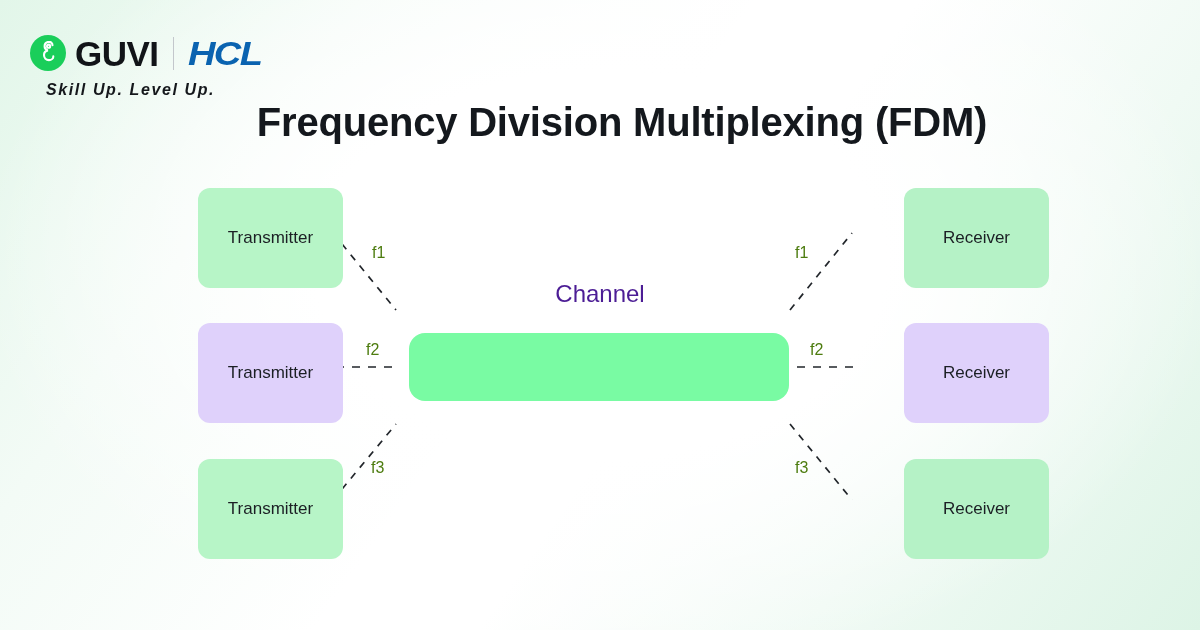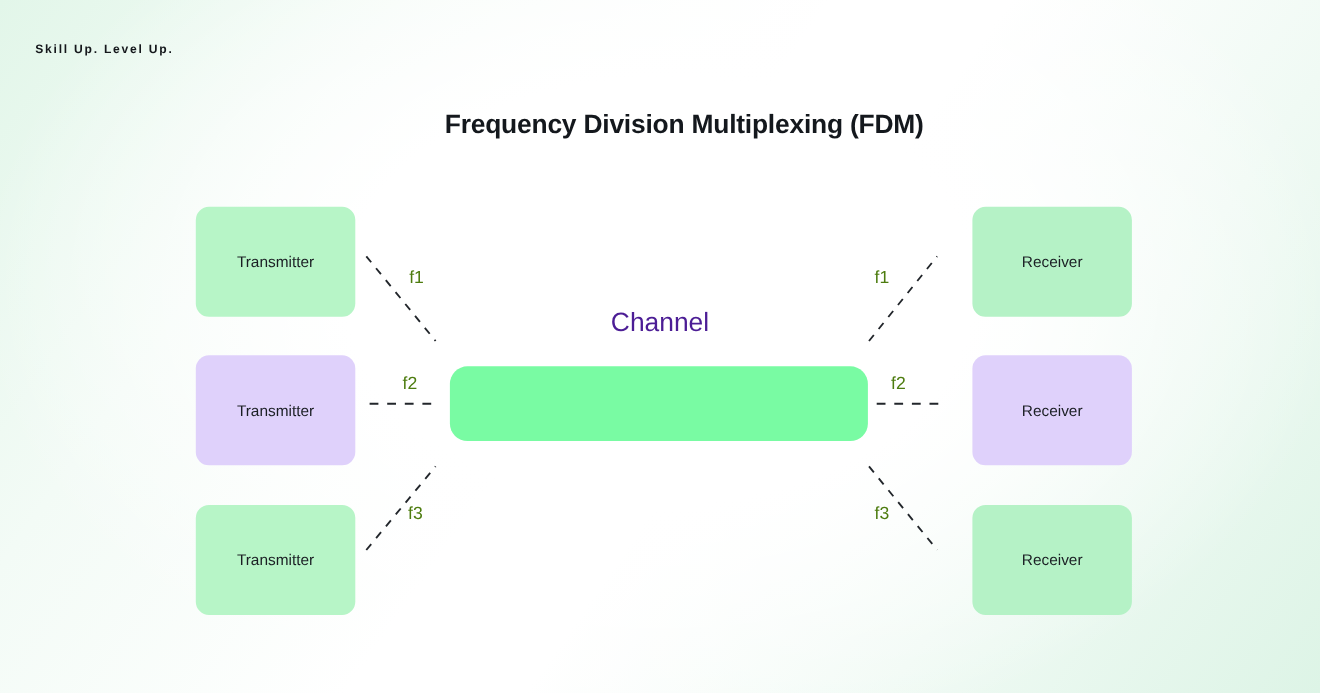--- a/index.html
+++ b/index.html
@@ -35,43 +35,44 @@
   .brand-div{
     width:1.5px; height:33px; background:#c3c7cc; margin:0 14px;
   }
   .hcl-word{
     font-size:34px; font-weight:bold; font-style:italic;
     color:#0A63B0; letter-spacing:-1.5px; line-height:1;
     font-family:"Liberation Sans", sans-serif;
     transform:scaleX(1.12); transform-origin:left center;
   }
   .brand-tag{
-    margin-top:7px; margin-left:2px;
-    font-size:11px; font-weight:bold; color:#15181c;
+    margin-top:7px; margin-left:16px;
+    font-size:16px; font-weight:bold; color:#15181c;
     letter-spacing:1.6px;
+    font-style:italic;
   }
 
   
   .title{
     position:absolute; left:0; top:100px; width:1200px;
     text-align:center;
-    font-size:24px; font-weight:bold; color:#14181d;
+    font-size:40px; font-weight:bold; color:#14181d;
     letter-spacing:-0.2px;
     padding-left:44px;
   }
 
   
   .stage{ position:absolute; inset:0; }
 
   .node{
     position:absolute;
     width:145px; height:100px;
     border-radius:12px;
     display:flex; align-items:center; justify-content:center;
-    font-size:14px; color:#1b1f24;
+    font-size:17px; color:#1b1f24;margin-left:20px;
   }
   .node.green{ background:#B7F5C7; }
   .node.mintB { background:#B5F2C6; }
   .node.purple{ background:#DFD1FB; }
 
   .channel-label{
     position:absolute; left:455px; top:280px; width:290px;
     text-align:center; font-size:24px; color:#4c1d95;
   }
   .channel-bar{
@@ -88,20 +89,33 @@
   svg.lines{ position:absolute; inset:0; width:1200px; height:630px; }
   svg.lines line{ stroke:#22262b; stroke-width:1.7; stroke-dasharray:7 7; }
   svg.lines line.short{ stroke-dasharray:8 8; }
 </style>
 </head>
 <body>
 
 <div id="canvas"></div>
 
 <div class="brand">
+  <div class="brand-row">
+    <span class="guvi-mark">
+      <svg width="22" height="24" viewBox="0 0 22 24" aria-hidden="true">
+        <path d="M15.5 4.2 C15.5 1.9 13.6 0.6 11.4 0.9 C9.2 1.2 7.6 3.0 7.6 5.2
+                 C7.6 7.3 9.0 8.9 10.9 9.4 C8.6 9.9 7.0 11.7 7.0 14.1
+                 C7.0 16.9 9.2 19.1 12.0 19.1 C14.4 19.1 16.3 17.5 16.3 15.4" fill="none" stroke="#ffffff" stroke-width="2.1" stroke-linecap="round"></path>
+        <circle cx="11.6" cy="5.2" r="1.55" fill="none" stroke="#ffffff" stroke-width="2.1"></circle>
+      </svg>
+    </span>
+    <span class="guvi-word">GUVI</span>
+    <span class="brand-div"></span>
+    <span class="hcl-word">HCL</span>
+  </div>
   <div class="brand-tag">Skill Up. Level Up.</div>
 </div>
 
 <div class="title">Frequency Division Multiplexing (FDM)</div>
 
 <div class="stage">
 
   <svg class="lines">
 
     <line x1="333" y1="233" x2="396" y2="310"></line>

